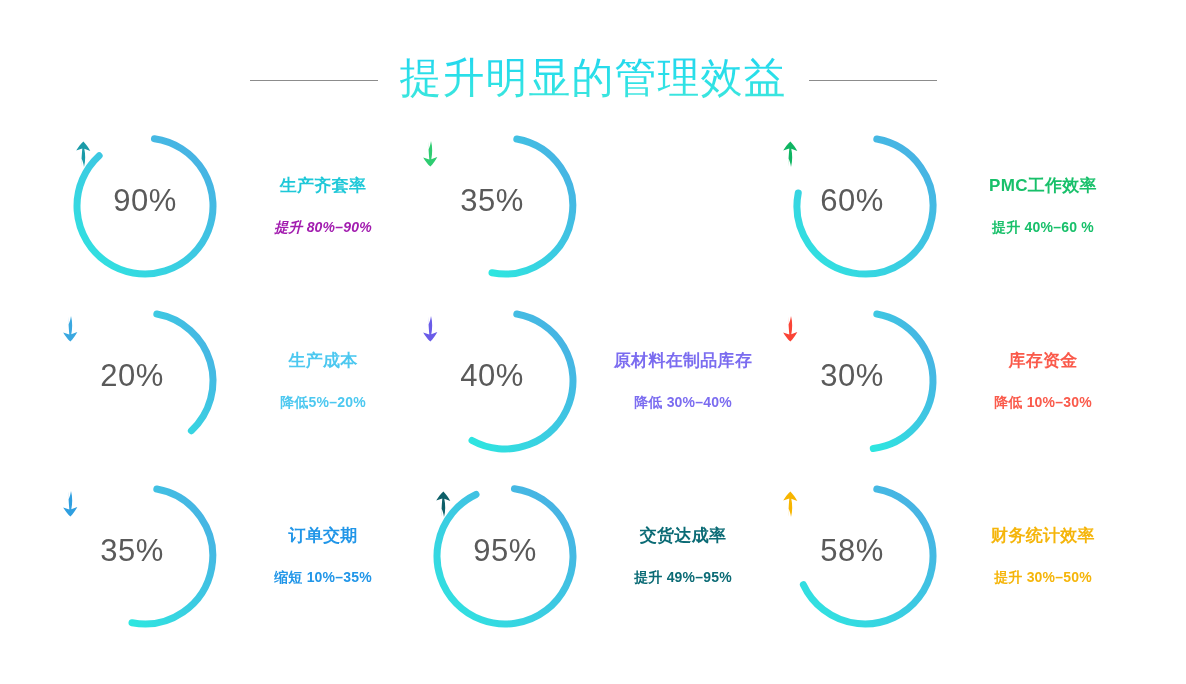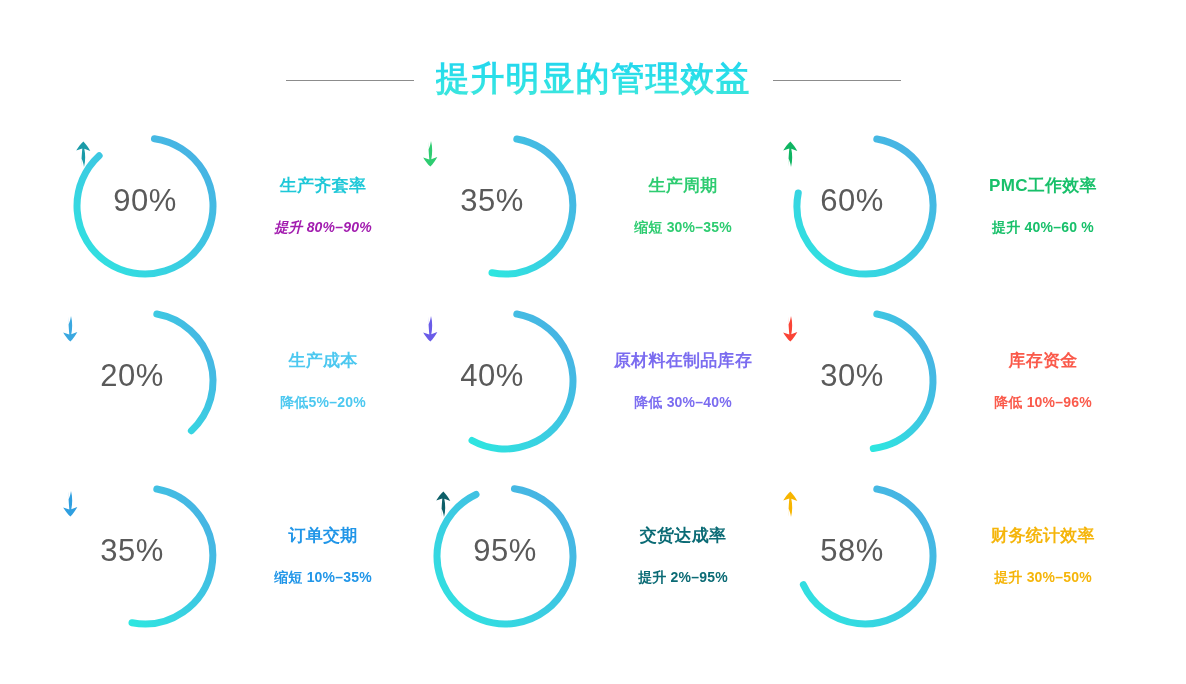--- a/index.html
+++ b/index.html
@@ -27,22 +27,22 @@
     justify-content: center;
     gap: 22px;
   }
   .rule {
     width: 128px;
     height: 1px;
     background: #8c8c8c;
     flex: 0 0 auto;
   }
   .title {
-    font-size: 34px;
-    font-weight: bold;
+    font-size: 42px;
+    font-weight: normal;
     letter-spacing: 1px;
     white-space: nowrap;
     background: linear-gradient(180deg, #22d3f0 0%, #2ae0e8 45%, #45e8d8 100%);
     -webkit-background-clip: text;
     background-clip: text;
     color: transparent;
     -webkit-text-fill-color: transparent;
     line-height: 1.2;
     padding: 2px 0 6px 0;
   }
@@ -174,24 +174,20 @@
   </svg>
         <div class="ring-center shift-left">
           <div class="pct">35%</div>
           <span class="arrow">
             <svg width="27" height="26" viewBox="0 0 27 26">
               <path d="M 11.6 0.5 C 11.2 6.5 11.9 13.0 12.3 18.4 L 6.2 16.4 C 8.0 19.7 10.6 23.0 13.4 25.6 C 16.0 22.8 18.6 19.4 20.3 15.9 L 14.3 18.2 C 15.4 12.8 15.7 6.4 14.0 0.1 C 13.6 2.9 12.9 5.8 11.6 8.2 Z" fill="#2ecc71"></path>
             </svg>
           </span>
         </div>
       </div>
-      <div class="labels">
-        <div class="metric-title" style="color: rgb(46, 204, 113);">生产周期</div>
-        <div class="metric-sub" style="color: rgb(46, 204, 113);">缩短 30%–35%</div>
-      </div>
     </div>
     <div class="card">
       <div class="ring-wrap">
   <svg width="150" height="150" viewBox="0 0 150 150">
     <defs>
       <linearGradient id="rg2" x1="1" y1="0" x2="0" y2="1">
         <stop offset="0%" stop-color="#4BACE4"></stop>
         <stop offset="100%" stop-color="#2EE6E0"></stop>
       </linearGradient>
     </defs>
@@ -276,21 +272,21 @@
           <div class="pct">30%</div>
           <span class="arrow">
             <svg width="27" height="26" viewBox="0 0 27 26">
               <path d="M 11.6 0.5 C 11.2 6.5 11.9 13.0 12.3 18.4 L 6.2 16.4 C 8.0 19.7 10.6 23.0 13.4 25.6 C 16.0 22.8 18.6 19.4 20.3 15.9 L 14.3 18.2 C 15.4 12.8 15.7 6.4 14.0 0.1 C 13.6 2.9 12.9 5.8 11.6 8.2 Z" fill="#fa4436"></path>
             </svg>
           </span>
         </div>
       </div>
       <div class="labels">
         <div class="metric-title" style="color: rgb(250, 90, 75);">库存资金</div>
-        <div class="metric-sub" style="color: rgb(250, 90, 75);">降低 10%–96%</div>
+        <div class="metric-sub" style="color: rgb(250, 90, 75);">降低 10%–30%</div>
       </div>
     </div>
     <div class="card">
       <div class="ring-wrap">
   <svg width="150" height="150" viewBox="0 0 150 150">
     <defs>
       <linearGradient id="rg6" x1="1" y1="0" x2="0" y2="1">
         <stop offset="0%" stop-color="#4BACE4"></stop>
         <stop offset="100%" stop-color="#2EE6E0"></stop>
       </linearGradient>
@@ -326,21 +322,21 @@
           <div class="pct">95%</div>
           <span class="arrow">
             <svg width="27" height="26" viewBox="0 0 27 26">
               <path d="M 11.6 25.5 C 11.2 19.5 11.9 13.0 12.3 7.6 L 6.2 9.6 C 8.0 6.3 10.6 3.0 13.4 0.4 C 16.0 3.2 18.6 6.6 20.3 10.1 L 14.3 7.8 C 15.4 13.2 15.7 19.6 14.0 25.9 C 13.6 23.1 12.9 20.2 11.6 17.8 Z" fill="#0d5f68"></path>
             </svg>
           </span>
         </div>
       </div>
       <div class="labels">
         <div class="metric-title" style="color: rgb(11, 107, 117);">交货达成率</div>
-        <div class="metric-sub" style="color: rgb(11, 107, 117);">提升 2%–95%</div>
+        <div class="metric-sub" style="color: rgb(11, 107, 117);">提升 49%–95%</div>
       </div>
     </div>
     <div class="card">
       <div class="ring-wrap">
   <svg width="150" height="150" viewBox="0 0 150 150">
     <defs>
       <linearGradient id="rg8" x1="1" y1="0" x2="0" y2="1">
         <stop offset="0%" stop-color="#4BACE4"></stop>
         <stop offset="100%" stop-color="#2EE6E0"></stop>
       </linearGradient>

